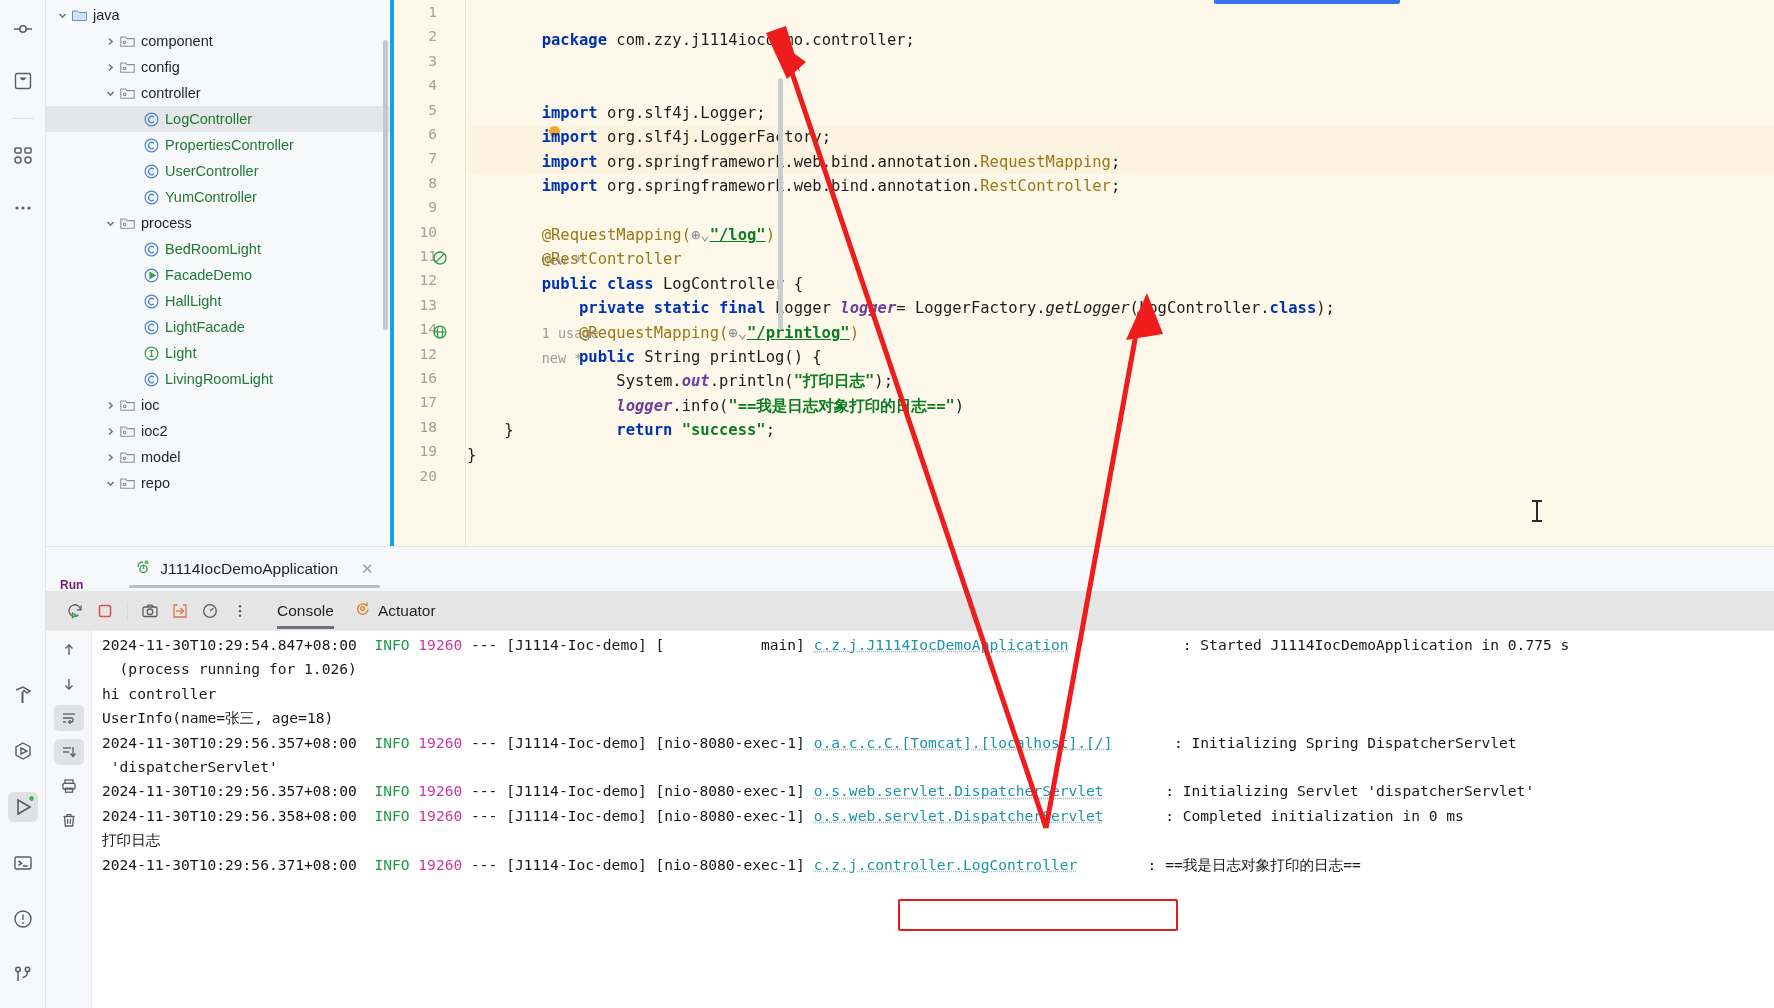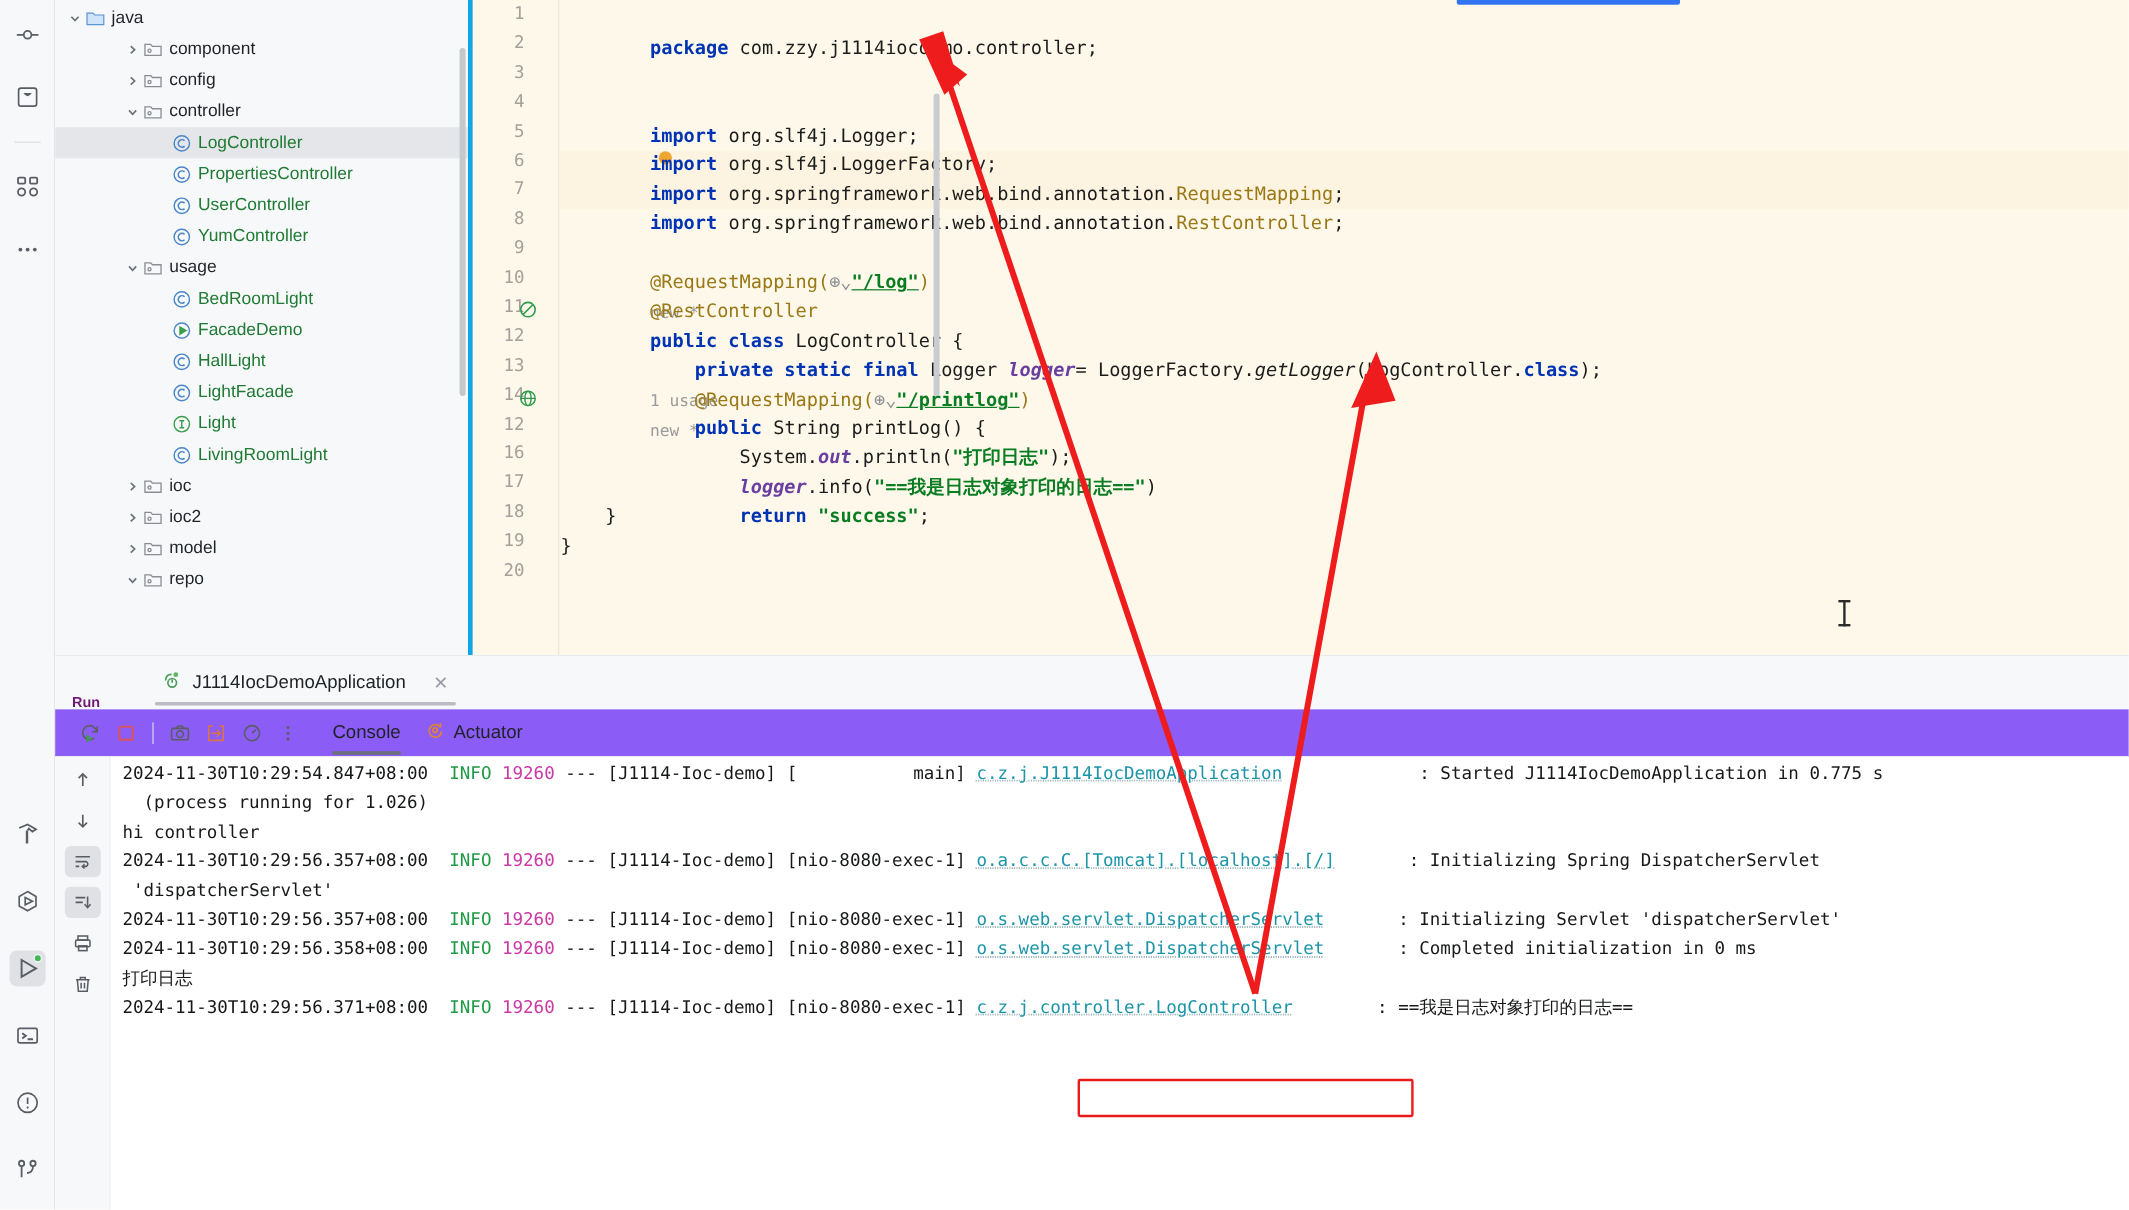--- a/index.html
+++ b/index.html
@@ -122,21 +122,21 @@
   }
   .run-tab-label { font-size: 15.5px; color: #1f2226; }
   .run-tab-underline {
     position: absolute; left: 4px; right: 4px; bottom: 3px; height: 3px;
     background: #b9bcc2; border-radius: 2px;
   }
   .run-close { color: #9a9da3; font-size: 15px; margin-left: 16px; }
 
   .run-toolbar {
     height: 40px; display: flex; align-items: center; padding-left: 14px;
-    background: #8b5cf6; gap: 0px; border-bottom: 1px solid #ebedf0;
+    background: #e5e5e5; gap: 0px; border-bottom: 1px solid #ebedf0;
   }
   .tb-btn { width: 30px; height: 28px; display:flex; align-items:center; justify-content:center; color:#5a5d63;}
   .tb-sep { width: 1px; height: 18px; background: #d7d9dd; margin: 0 7px; }
   .tb-tabs { display: flex; align-items: center; margin-left: 22px; gap: 20px; }
   .tb-tab { display:flex; align-items:center; gap:7px; font-size: 15.5px; color:#1f2226; position:relative; height:40px;}
   .tb-tab .u { position:absolute; left:0; right:0; bottom:2px; height:2.5px; background:#6c707a; }
 
   .console-wrap {
     position: absolute; left: 0; top: 84px; width: 1728px; height: 378px;
     background: #ffffff; display: flex;
@@ -361,21 +361,21 @@
             <svg width="11" height="11" viewBox="0 0 11 11" fill="none" stroke="#6c707a" stroke-width="1.4">
               <polyline points="2.5,4 5.5,7.2 8.5,4"></polyline>
             </svg>
           </span>
           <span class="tico">
             <svg width="17" height="17" viewBox="0 0 17 17" fill="none" stroke="#8a8d92" stroke-width="1.1">
               <path d="M1.8 4 L1.8 13.2 L15.2 13.2 L15.2 5.6 L8 5.6 L6.6 4 Z"></path>
               <circle cx="5.6" cy="9.3" r="1.3"></circle>
             </svg>
           </span>
-          <span class="tlabel">usage</span>
+          <span class="tlabel">process</span>
         </div>
         <div class="tree-row">
           <span style="width:80px;flex:0 0 80px"></span>
           <span class="twisty blank"></span>
           <span class="tico">
             <svg width="17" height="17" viewBox="0 0 17 17" fill="none" stroke="#4a86c8" stroke-width="1.2">
               <circle cx="8.5" cy="8.5" r="6.4"></circle>
               <path d="M10.8 6.3 A3.1 3.1 0 1 0 10.8 10.8" stroke-width="1.3"></path>
             </svg>
           </span>
@@ -729,20 +729,21 @@
             <line x1="9.4" y1="7" x2="9.4" y2="11.8"></line>
           </svg>
         </div>
       </div>
 
       <div class="console">
         <div id="console-rows">
             <div class="crow"><span class="">2024-11-30T10:29:54.847+08:00 </span><span class="c-info"> INFO </span><span class="c-pid">19260</span><span class=""> --- [J1114-Ioc-demo] [           main] </span><span class="c-logger c-under">c.z.j.J1114IocDemoApplication</span><span class="">             : Started J1114IocDemoApplication in 0.775 s</span></div>
             <div class="crow"><span class="">  (process running for 1.026)</span></div>
             <div class="crow"><span class="">hi controller</span></div>
+            <div class="crow"><span class="">UserInfo(name=张三, age=18)</span></div>
             <div class="crow"><span class="">2024-11-30T10:29:56.357+08:00 </span><span class="c-info"> INFO </span><span class="c-pid">19260</span><span class=""> --- [J1114-Ioc-demo] [nio-8080-exec-1] </span><span class="c-logger c-under">o.a.c.c.C.[Tomcat].[localhost].[/]</span><span class="">       : Initializing Spring DispatcherServlet</span></div>
             <div class="crow"><span class=""> 'dispatcherServlet'</span></div>
             <div class="crow"><span class="">2024-11-30T10:29:56.357+08:00 </span><span class="c-info"> INFO </span><span class="c-pid">19260</span><span class=""> --- [J1114-Ioc-demo] [nio-8080-exec-1] </span><span class="c-logger c-under">o.s.web.servlet.DispatcherServlet</span><span class="">       : Initializing Servlet 'dispatcherServlet'</span></div>
             <div class="crow"><span class="">2024-11-30T10:29:56.358+08:00 </span><span class="c-info"> INFO </span><span class="c-pid">19260</span><span class=""> --- [J1114-Ioc-demo] [nio-8080-exec-1] </span><span class="c-logger c-under">o.s.web.servlet.DispatcherServlet</span><span class="">       : Completed initialization in 0 ms</span></div>
             <div class="crow"><span class="">打印日志</span></div>
             <div class="crow"><span class="">2024-11-30T10:29:56.371+08:00 </span><span class="c-info"> INFO </span><span class="c-pid">19260</span><span class=""> --- [J1114-Ioc-demo] [nio-8080-exec-1] </span><span class="c-logger c-under">c.z.j.controller.LogController</span><span class="">        : ==我是日志对象打印的日志==</span></div>
           </div>
         <div class="redbox"></div>
       </div>
     </div>

